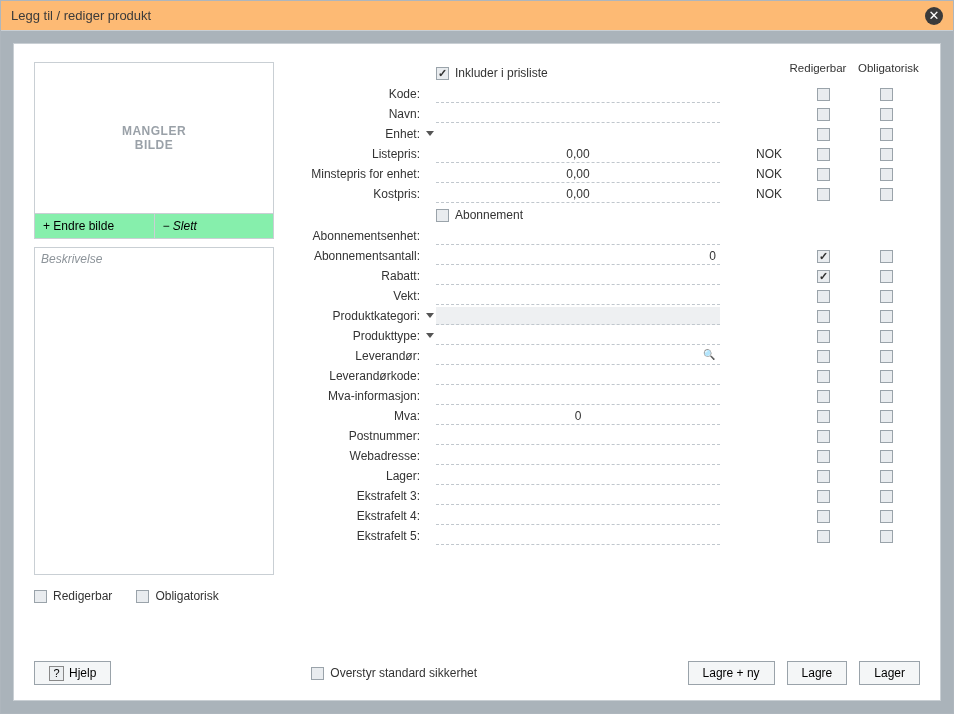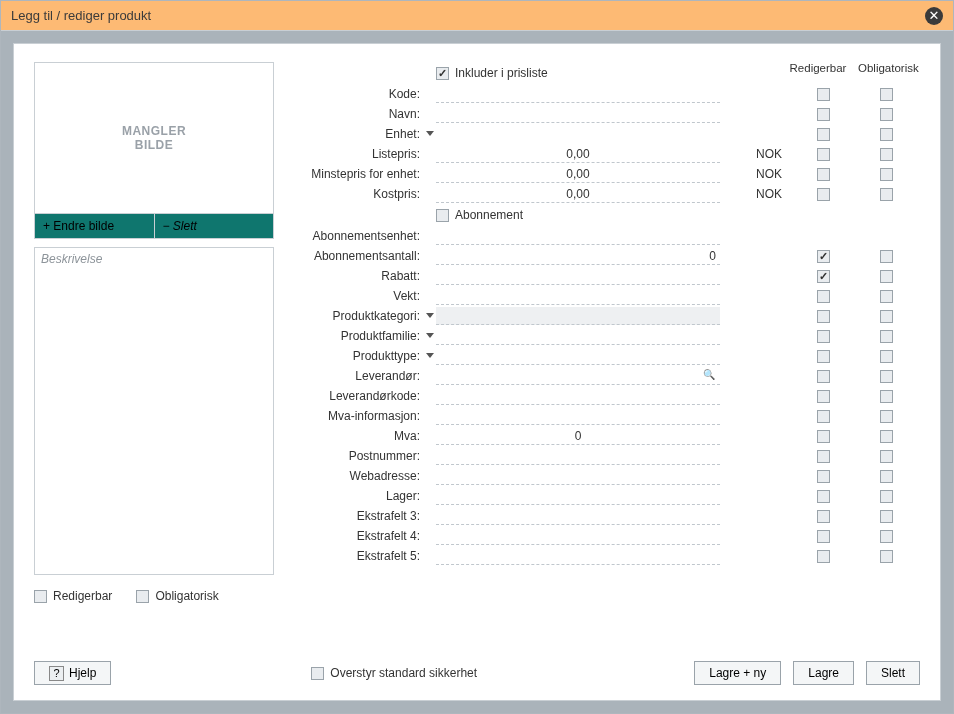--- a/index.html
+++ b/index.html
@@ -62,21 +62,21 @@
     white-space: pre-line;
   }
   .img-btns {
     display: flex;
     border: 1px solid #c9cfd4;
     border-top: none;
   }
   .img-btns button {
     flex: 1;
     height: 24px;
-    background: #0f766e;
+    background: #86efac;
     border: none;
     border-right: 1px solid #c9cfd4;
     font-size: 12px;
     text-align: left;
     padding: 0 8px;
     cursor: pointer;
   }
   .img-btns button:last-child { border-right: none; font-style: italic; }
   .desc {
     margin-top: 8px;
@@ -346,29 +346,20 @@
               <div class="row">
                 <div class="lbl">Produktkategori:<span class="dd-arrow"></span></div>
                 <div class="field hl"></div>
                 <div class="currency-col"></div>
                 <div class="checks">
                   <span class="ckbox interactable"></span>
                   <span class="ckbox interactable"></span>
                 </div>
               </div>
               <div class="row">
-                <div class="lbl">Produktfamilie:<span class="dd-arrow"></span></div>
-                <div class="field"></div>
-                <div class="currency-col"></div>
-                <div class="checks">
-                  <span class="ckbox interactable"></span>
-                  <span class="ckbox interactable"></span>
-                </div>
-              </div>
-              <div class="row">
                 <div class="lbl">Produkttype:<span class="dd-arrow"></span></div>
                 <div class="field"></div>
                 <div class="currency-col"></div>
                 <div class="checks">
                   <span class="ckbox interactable"></span>
                   <span class="ckbox interactable"></span>
                 </div>
               </div>
               <div class="row">
                 <div class="lbl">Leverandør:</div>
@@ -474,18 +465,18 @@
           <span>Hjelp</span>
         </button>
         <div class="override">
           <span class="ckbox interactable"></span>
           <span>Overstyr standard sikkerhet</span>
         </div>
         <div class="spacer"></div>
         <div class="right-btns">
           <button class="btn">Lagre + ny</button>
           <button class="btn">Lagre</button>
-          <button class="btn">Slett</button>
+          <button class="btn">Lager</button>
         </div>
       </div>
     </div>
   </div>
 </div>
 
 </body></html>

